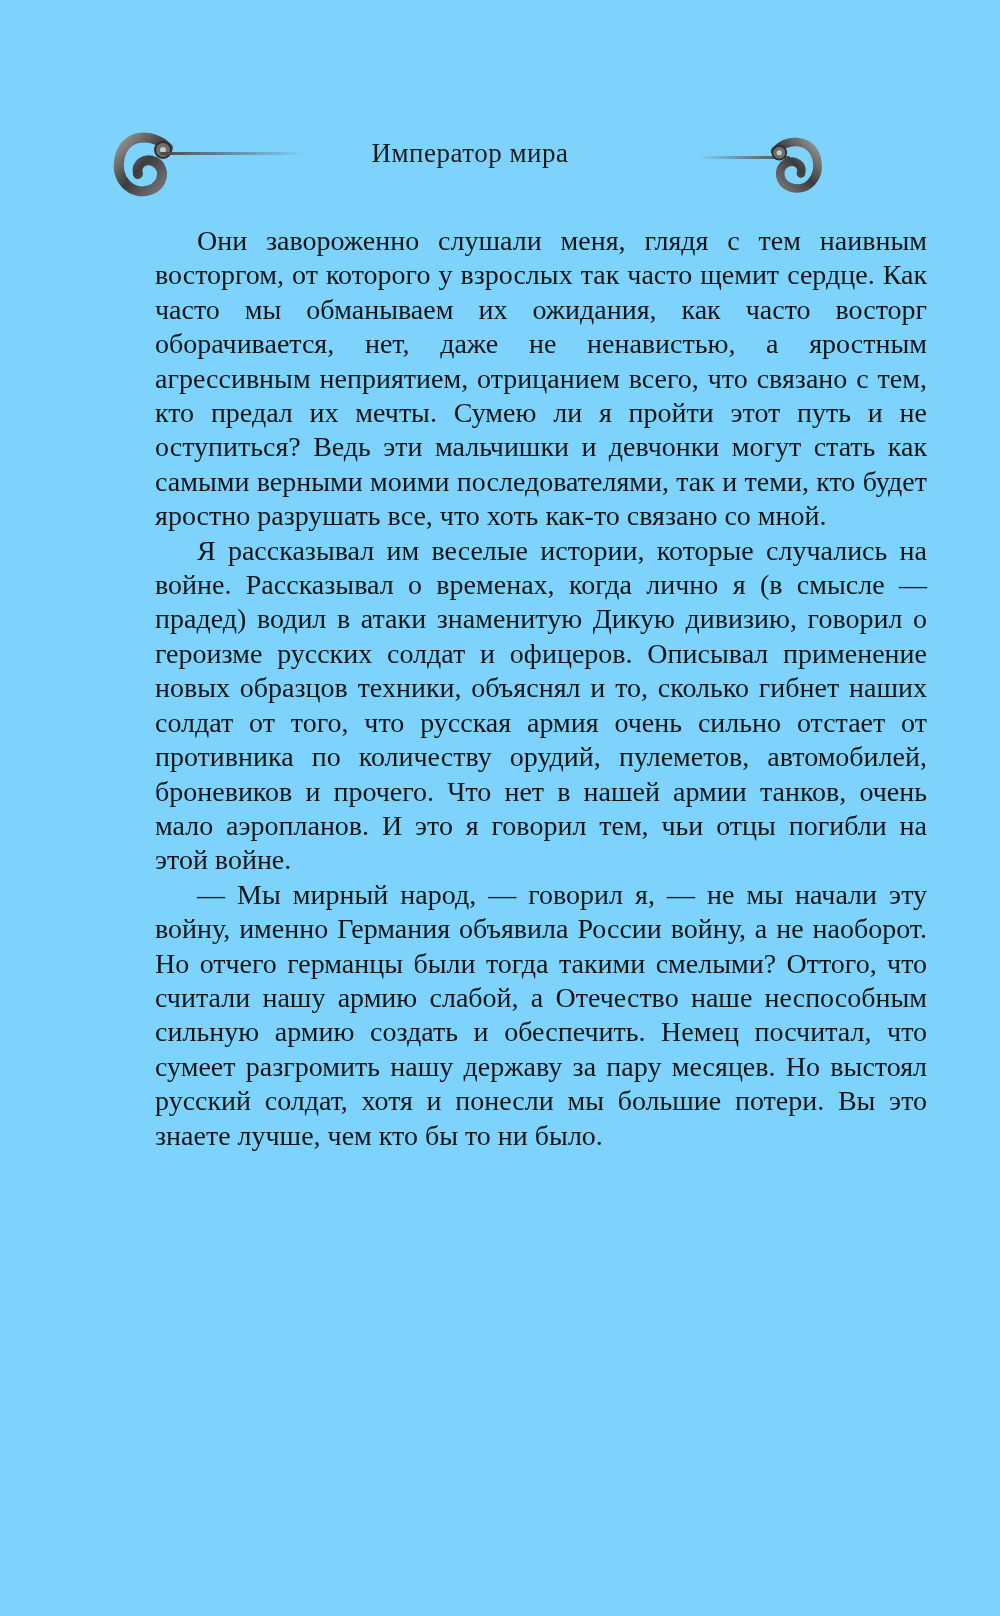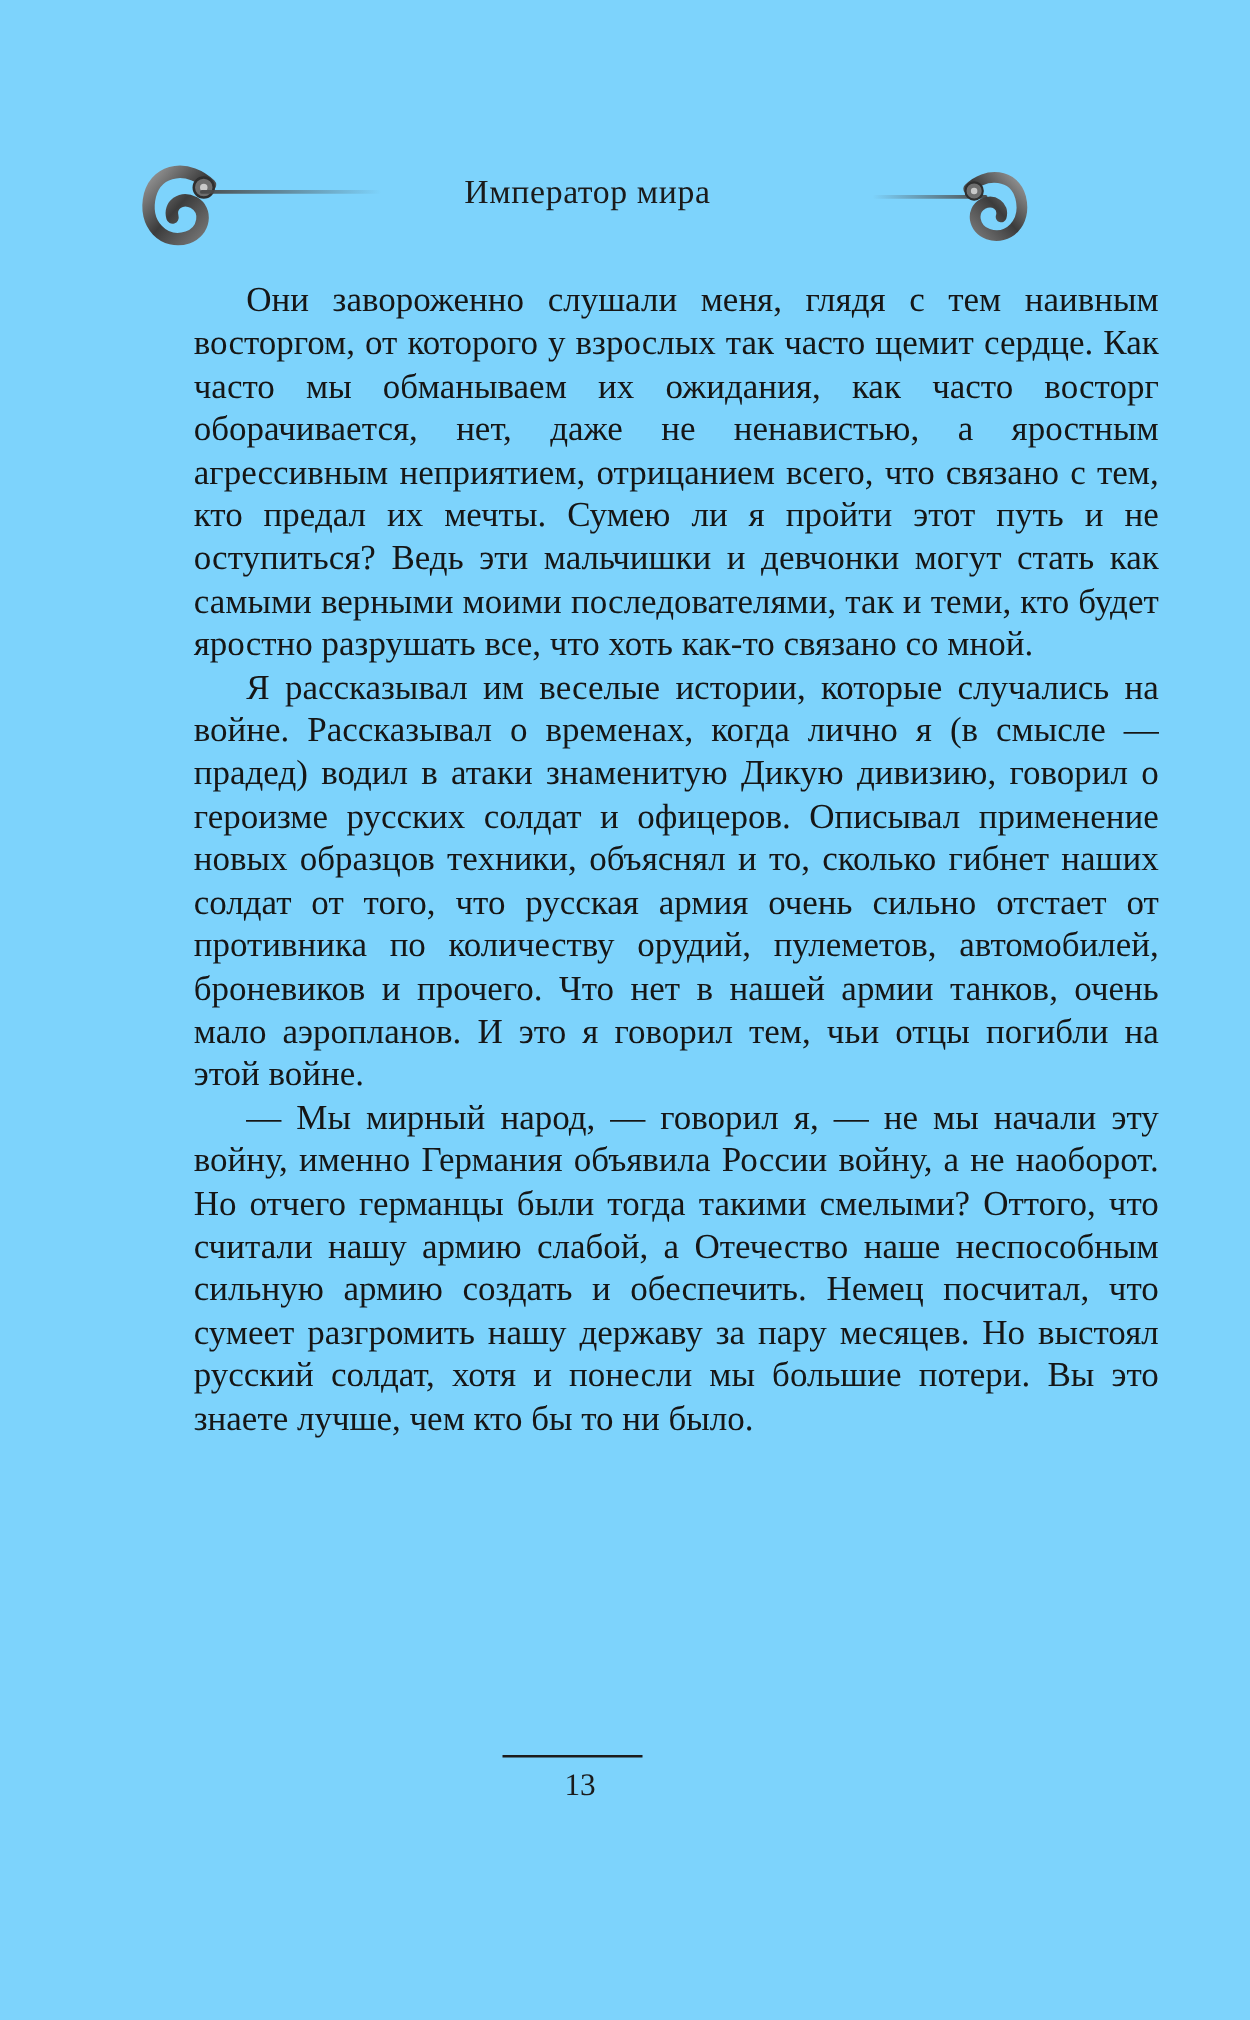--- a/index.html
+++ b/index.html
@@ -143,18 +143,14 @@
       </svg>
     </span>
   </div>
 
   <div class="text-block">
     <p>Они завороженно слушали меня, глядя с тем наивным восторгом, от которого у взрослых так часто щемит сердце. Как часто мы обманываем их ожидания, как часто восторг оборачивается, нет, даже не ненавистью, а яростным агрессивным неприятием, отрицанием всего, что связано с тем, кто предал их мечты. Сумею ли я пройти этот путь и не оступиться? Ведь эти мальчишки и девчонки могут стать как самыми верными моими последователями, так и теми, кто будет яростно разрушать все, что хоть как-то связано со мной.</p>
     <p>Я рассказывал им веселые истории, которые случались на войне. Рассказывал о временах, когда лично я (в смысле — прадед) водил в атаки знаменитую Дикую дивизию, говорил о героизме русских солдат и офицеров. Описывал применение новых образцов техники, объяснял и то, сколько гибнет наших солдат от того, что русская армия очень сильно отстает от противника по количеству орудий, пулеметов, автомобилей, броневиков и прочего. Что нет в нашей армии танков, очень мало аэропланов. И это я говорил тем, чьи отцы погибли на этой войне.</p>
     <p>— Мы мирный народ, — говорил я, — не мы начали эту войну, именно Германия объявила России войну, а не наоборот. Но отчего германцы были тогда такими смелыми? Оттого, что считали нашу армию слабой, а Отечество наше неспособным сильную армию создать и обеспечить. Немец посчитал, что сумеет разгромить нашу державу за пару месяцев. Но выстоял русский солдат, хотя и понесли мы большие потери. Вы это знаете лучше, чем кто бы то ни было.</p>
   </div>
 
-  <div class="footer">
-    <div class="footer-rule"></div>
-    <div class="page-number">13</div>
-  </div>
 
 </div>
 
 </body></html>

